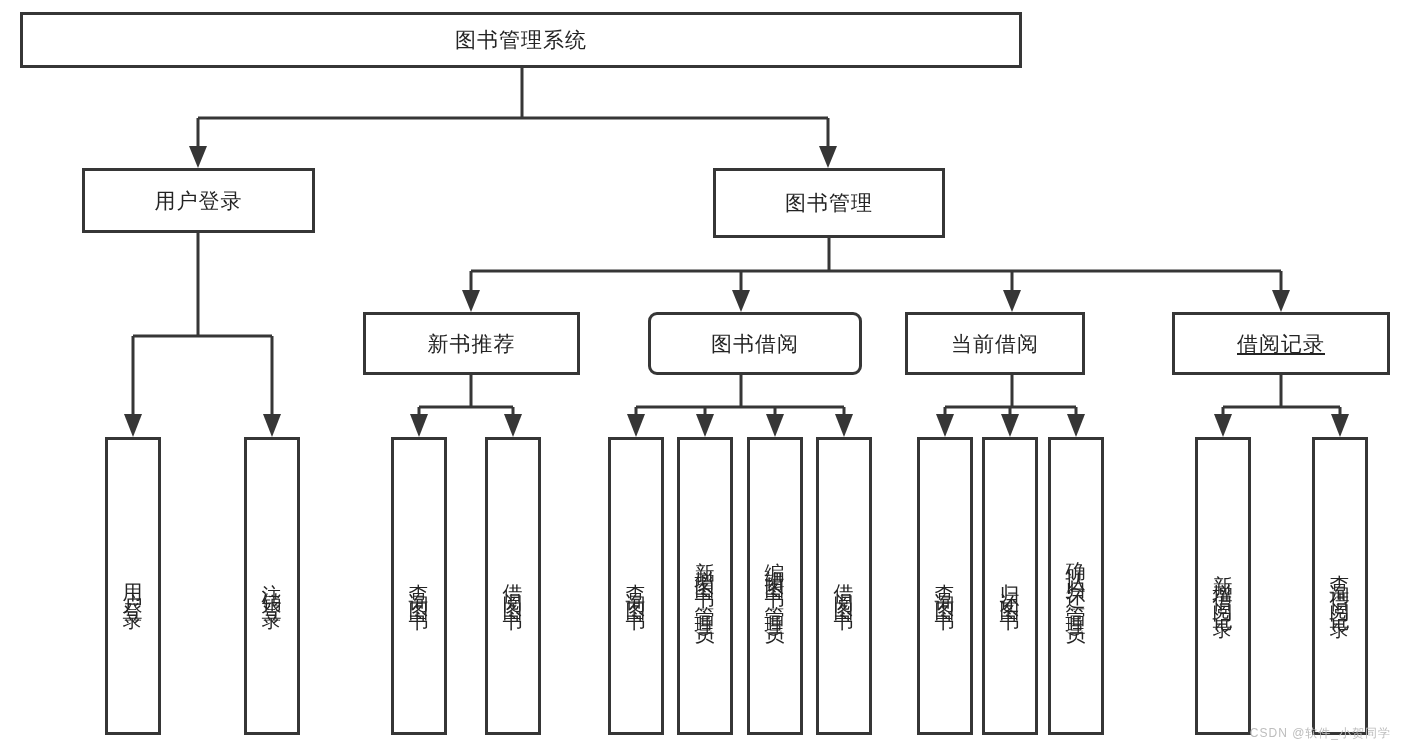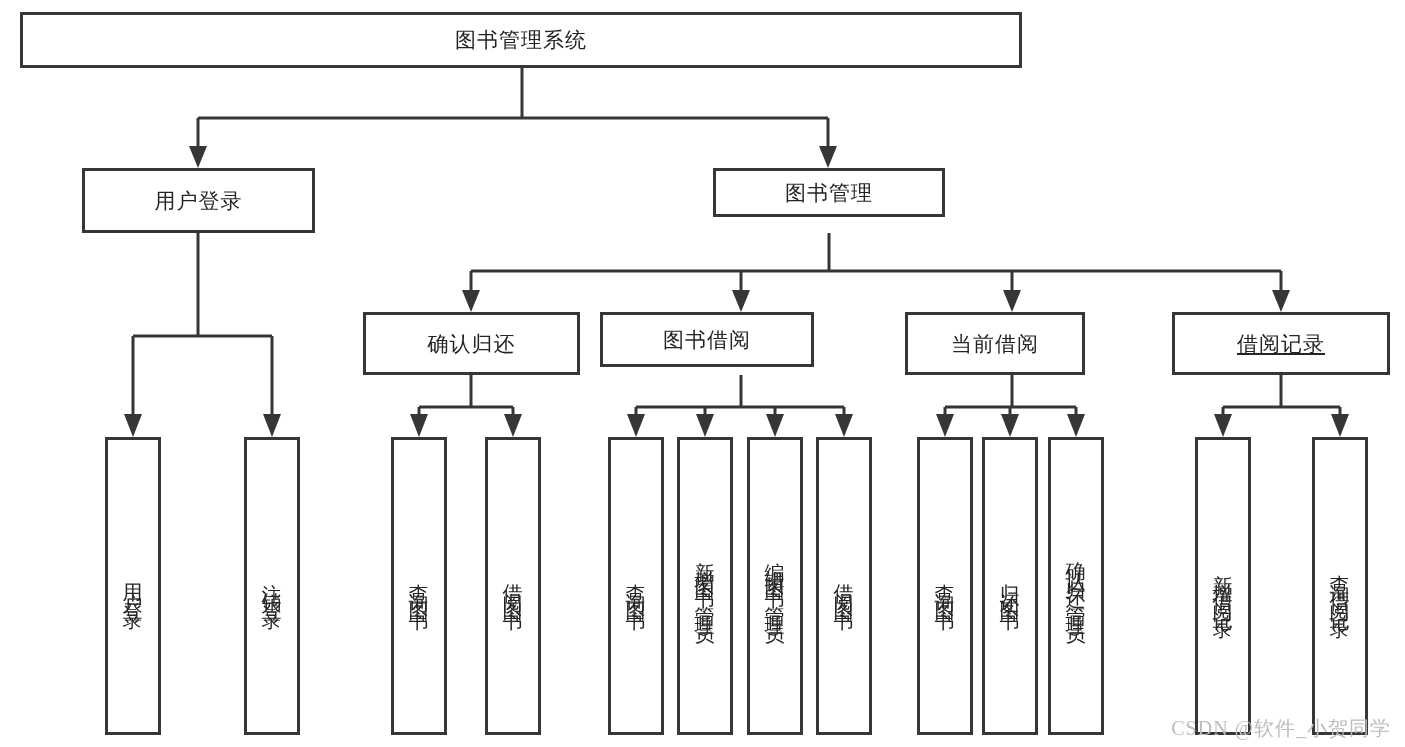--- a/index.html
+++ b/index.html
@@ -44,24 +44,24 @@
     text-orientation: mixed;
     font-size: 20px;
     line-height: 1;
     letter-spacing: 9px;
     white-space: nowrap;
   }
 
   
   #n-root            { left:  20px; top:  12px; width: 1002px; height: 56px; }
   #n-user-login      { left:  82px; top: 168px; width: 233px; height: 65px; }
-  #n-book-mgmt       { left: 713px; top: 168px; width: 232px; height: 49px; }
+  #n-book-mgmt       { left: 713px; top: 168px; width: 232px; height: 70px; }
 
   #n-new-book        { left:  363px; top: 312px; width: 217px; height: 63px; }
-  #n-book-borrow     { left:  600px; top: 312px; width: 214px; height: 55px; }
+  #n-book-borrow     { left:  648px; top: 312px; width: 214px; height: 63px; border-radius: 9px; }
   #n-current-borrow  { left:  905px; top: 312px; width: 180px; height: 63px; }
   #n-borrow-records  { left: 1172px; top: 312px; width: 218px; height: 63px; text-decoration: underline; }
 
   .leaf { top: 437px; width: 56px; height: 298px; }
   #l-ul-login        { left:  105px; }
   #l-ul-logout       { left:  244px; }
   #l-nb-query        { left:  391px; }
   #l-nb-borrow       { left:  485px; }
   #l-bb-query        { left:  608px; }
   #l-bb-add          { left:  677px; }
@@ -70,25 +70,24 @@
   #l-cb-query        { left:  917px; }
   #l-cb-return       { left:  982px; }
   #l-cb-confirm      { left: 1048px; }
   #l-br-add          { left: 1195px; }
   #l-br-query        { left: 1312px; }
 
   .watermark {
     position: absolute;
     right: 14px;
     bottom: 5px;
-    font-size: 20px;
+    font-size: 12px;
     color: var(--watermark);
     letter-spacing: 1px;
     z-index: 5;
-    font-family: Liberation Serif, serif;
   }
 </style>
 </head>
 <body>
 
 <div class="canvas">
 
   <svg class="connector-layer" viewBox="0 0 1405 747" xmlns="http://www.w3.org/2000/svg">
 
     <path d="M522,68 V118 M198,118 H828 M198,118 V150 M828,118 V150" fill="none" stroke="currentColor" stroke-width="3"></path>
@@ -130,21 +129,21 @@
   </div>
 
   <div class="box h-box" id="n-user-login">
     <span>用户登录</span>
   </div>
   <div class="box h-box" id="n-book-mgmt">
     <span>图书管理</span>
   </div>
 
   <div class="box h-box" id="n-new-book">
-    <span>确认归还</span>
+    <span>新书推荐</span>
   </div>
   <div class="box h-box" id="n-book-borrow">
     <span>图书借阅</span>
   </div>
   <div class="box h-box" id="n-current-borrow">
     <span>当前借阅</span>
   </div>
   <div class="box h-box" id="n-borrow-records">
     <span>借阅记录</span>
   </div>

